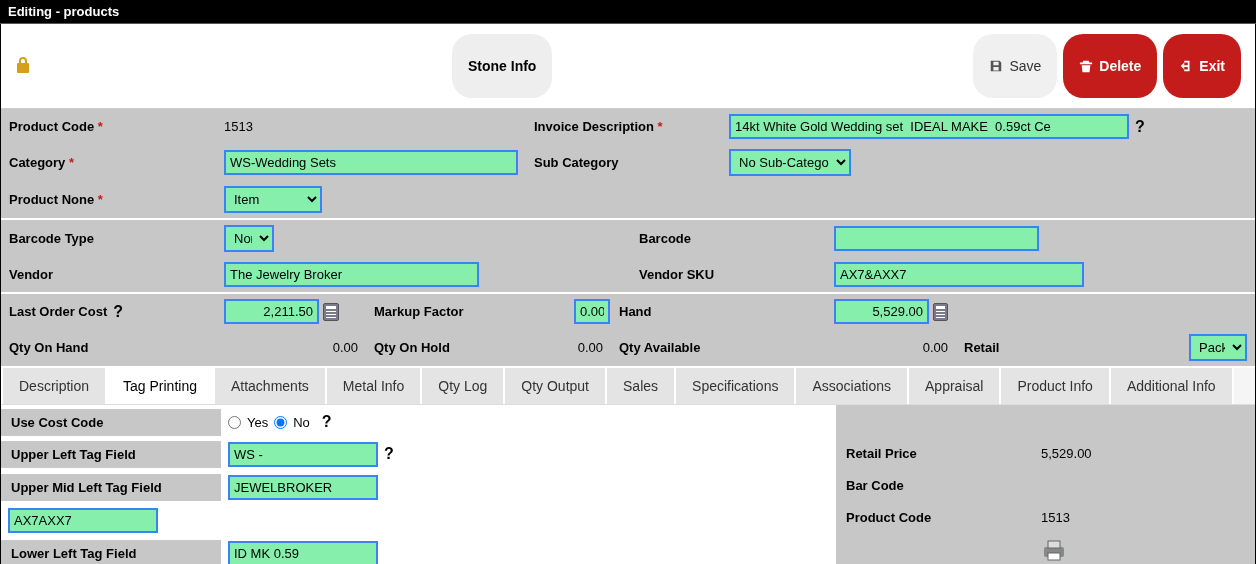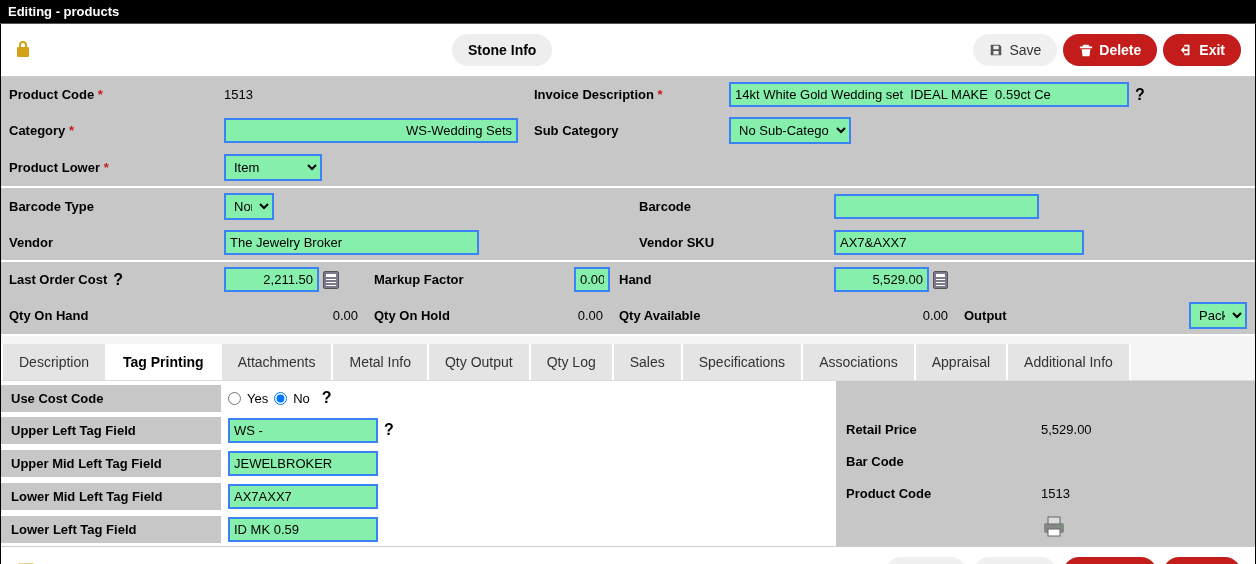--- a/index.html
+++ b/index.html
@@ -2,34 +2,34 @@
 <html><head>
 <meta charset="utf-8">
 <style>
 * { box-sizing: border-box; margin: 0; padding: 0; font-family: Arial, sans-serif; }
 body { background: #fff; font-size: 13px; }
 .titlebar { background: #000; color: #fff; padding: 4px 8px; font-weight: bold; font-size: 13px; border-bottom: 1px solid #555; }
 .window { border: 1px solid #000; border-top: none; }
 .topbar { display: flex; align-items: center; padding: 10px 14px; border-bottom: 1px solid #ccc; }
 .lock-icon { width:16px; height:18px; }
 .spacer { flex:1; }
-.btn { display:inline-flex; align-items:center; gap:6px; padding: 8px 16px; border-radius: 20px; border:none; font-size: 14px; cursor:pointer; }
+.btn { display:inline-flex; align-items:center; gap:6px; padding: 24px 16px; border-radius: 20px; border:none; font-size: 14px; cursor:pointer; }
 .btn-grey { background:#eee; color:#000; font-weight:bold; }
 .btn-light { background:#f0f0f0; color:#333; font-weight:normal; }
 .btn-red { background:#c41b1b; color:#fff; font-weight:bold; }
 .btn + .btn { margin-left:6px; }
 .req { color:#c41b1b; font-weight:bold; }
 input[type=text], select { font-size:13px; padding:3px 4px; border:2px solid #3b82f6; background:#86efac; }
 .calc-icon { display:inline-block; width:16px; height:18px; background:#7a7a8c; border:1px solid #555; border-radius:2px; vertical-align:middle; margin-left:4px; position:relative; }
 .calc-icon::before { content:""; position:absolute; top:2px; left:2px; right:2px; height:3px; background:#fff; }
 .calc-icon::after { content:""; position:absolute; top:7px; left:2px; right:2px; bottom:2px; background:repeating-linear-gradient(#fff,#fff 1px,transparent 1px,transparent 3px); }
 .num-right { text-align:right; }
 .tabs { display:flex; background:#f5f5f5; border-top:2px solid #fff; }
-.tab { padding:10px 16px; background:#e4e4e4; border-right:2px solid #fff; font-size:14px; color:#333; cursor:pointer;margin-top:8px; }
-.tab.active { background:#fff; font-weight:bold; color:#000; }
+.tab { padding:10px 16px; background:#e4e4e4; border-right:2px solid #fff; font-size:14px; color:#333; cursor:pointer; }
+.tab.active { background:#fff; font-weight:normal; color:#000; }
 .tab:first-child { border-left:2px solid #fff; }
 .tab-body { display:flex; border-top:1px solid #ddd;align-items:flex-end; }
 .tb-left { flex: 0 0 835px; }
 .tb-right { flex:1; background:#c7c7c7; }
 .tb-row { display:flex; align-items:center; min-height:32px; }
 .tb-label { width:220px; background:#c7c7c7; font-weight:bold; padding:6px 10px; }
 .tb-value { padding:4px 7px; }
 .radio-group { display:flex; align-items:center; gap:6px; }
 .help { font-weight:bold; font-size:16px; margin-left:6px; cursor:help; }
 .right-label { width:195px; font-weight:bold; padding:6px 10px; }
@@ -93,28 +93,28 @@
     <div class="gl"><span>Product Code</span>&nbsp;<span class="req">*</span></div>
     <div>1513</div>
     <div class="gl"><span>Invoice Description</span>&nbsp;<span class="req">*</span></div>
     <div>
         <input type="text" style="width: 400px;" value="14kt White Gold Wedding set  IDEAL MAKE  0.59ct Ce">
         <span class="help">?</span>
       </div>
 
     <div class="gl"><span>Category</span>&nbsp;<span class="req">*</span></div>
     <div>
-        <input type="text" style="width: 299px; text-align: right;" value="WS-Wedding Sets">
+        <input type="text" style="width: 299px;" value="WS-Wedding Sets">
       </div>
     <div class="gl">Sub Category</div>
     <div>
         <select style="width:122px"><option>No Sub-Category</option></select>
       </div>
 
-    <div class="gl"><span>Product Lower</span>&nbsp;<span class="req">*</span></div>
+    <div class="gl"><span>Product None</span>&nbsp;<span class="req">*</span></div>
     <div>
         <select style="width:98px"><option>Item</option></select>
       </div>
     <div></div>
       <div></div>
   </div>
 
   <div class="grid2">
     <div class="gl">Barcode Type</div>
     <div>
@@ -155,36 +155,37 @@
       </div>
     <div></div>
 
     <div class="gl">Qty On Hand</div>
     <div class="rv">0.00</div>
     <div class="gl">Qty On Hold</div>
     <div class="rv">0.00</div>
     <div class="gl">Qty Available</div>
     <div class="rv">0.00</div>
     <div>
-        <span class="gl" style="flex:1">Output</span>
+        <span class="gl" style="flex:1">Retail</span>
         <select style="width:58px"><option>Pack</option></select>
       </div>
   </div>
 
   <div class="tabs" id="tabbar">
       <div class="tab">Description</div>
       <div class="tab active">Tag Printing</div>
       <div class="tab">Attachments</div>
       <div class="tab">Metal Info</div>
+      <div class="tab">Qty Log</div>
       <div class="tab">Qty Output</div>
-      <div class="tab">Qty Log</div>
       <div class="tab">Sales</div>
       <div class="tab">Specifications</div>
       <div class="tab">Associations</div>
       <div class="tab">Appraisal</div>
+      <div class="tab">Product Info</div>
       <div class="tab">Additional Info</div>
     </div>
 
   <div class="tab-body">
     <div class="tb-left">
       <div class="tb-row">
         <div class="tb-label">Use Cost Code</div>
         <div class="tb-value radio-group">
           <input type="radio" name="ucc" style="">
             <span>Yes</span>
@@ -195,21 +196,20 @@
       </div>
       <div class="tb-row">
         <div class="tb-label">Upper Left Tag Field</div>
         <div class="tb-value"><input type="text" style="width: 150px;" value="WS -"><span class="help">?</span></div>
       </div>
       <div class="tb-row">
         <div class="tb-label">Upper Mid Left Tag Field</div>
         <div class="tb-value"><input type="text" style="width: 150px;" value="JEWELBROKER"></div>
       </div>
       <div class="tb-row">
-        <div class="tb-label">Lower Mid Left Tag Field</div>
         <div class="tb-value"><input type="text" style="width: 150px;" value="AX7AXX7"></div>
       </div>
       <div class="tb-row">
         <div class="tb-label">Lower Left Tag Field</div>
         <div class="tb-value"><input type="text" style="width: 150px;" value="ID MK 0.59"></div>
       </div>
     </div>
     <div class="tb-right">
       <div class="tb-row" style="height:32px"></div>
       <div class="tb-row">

